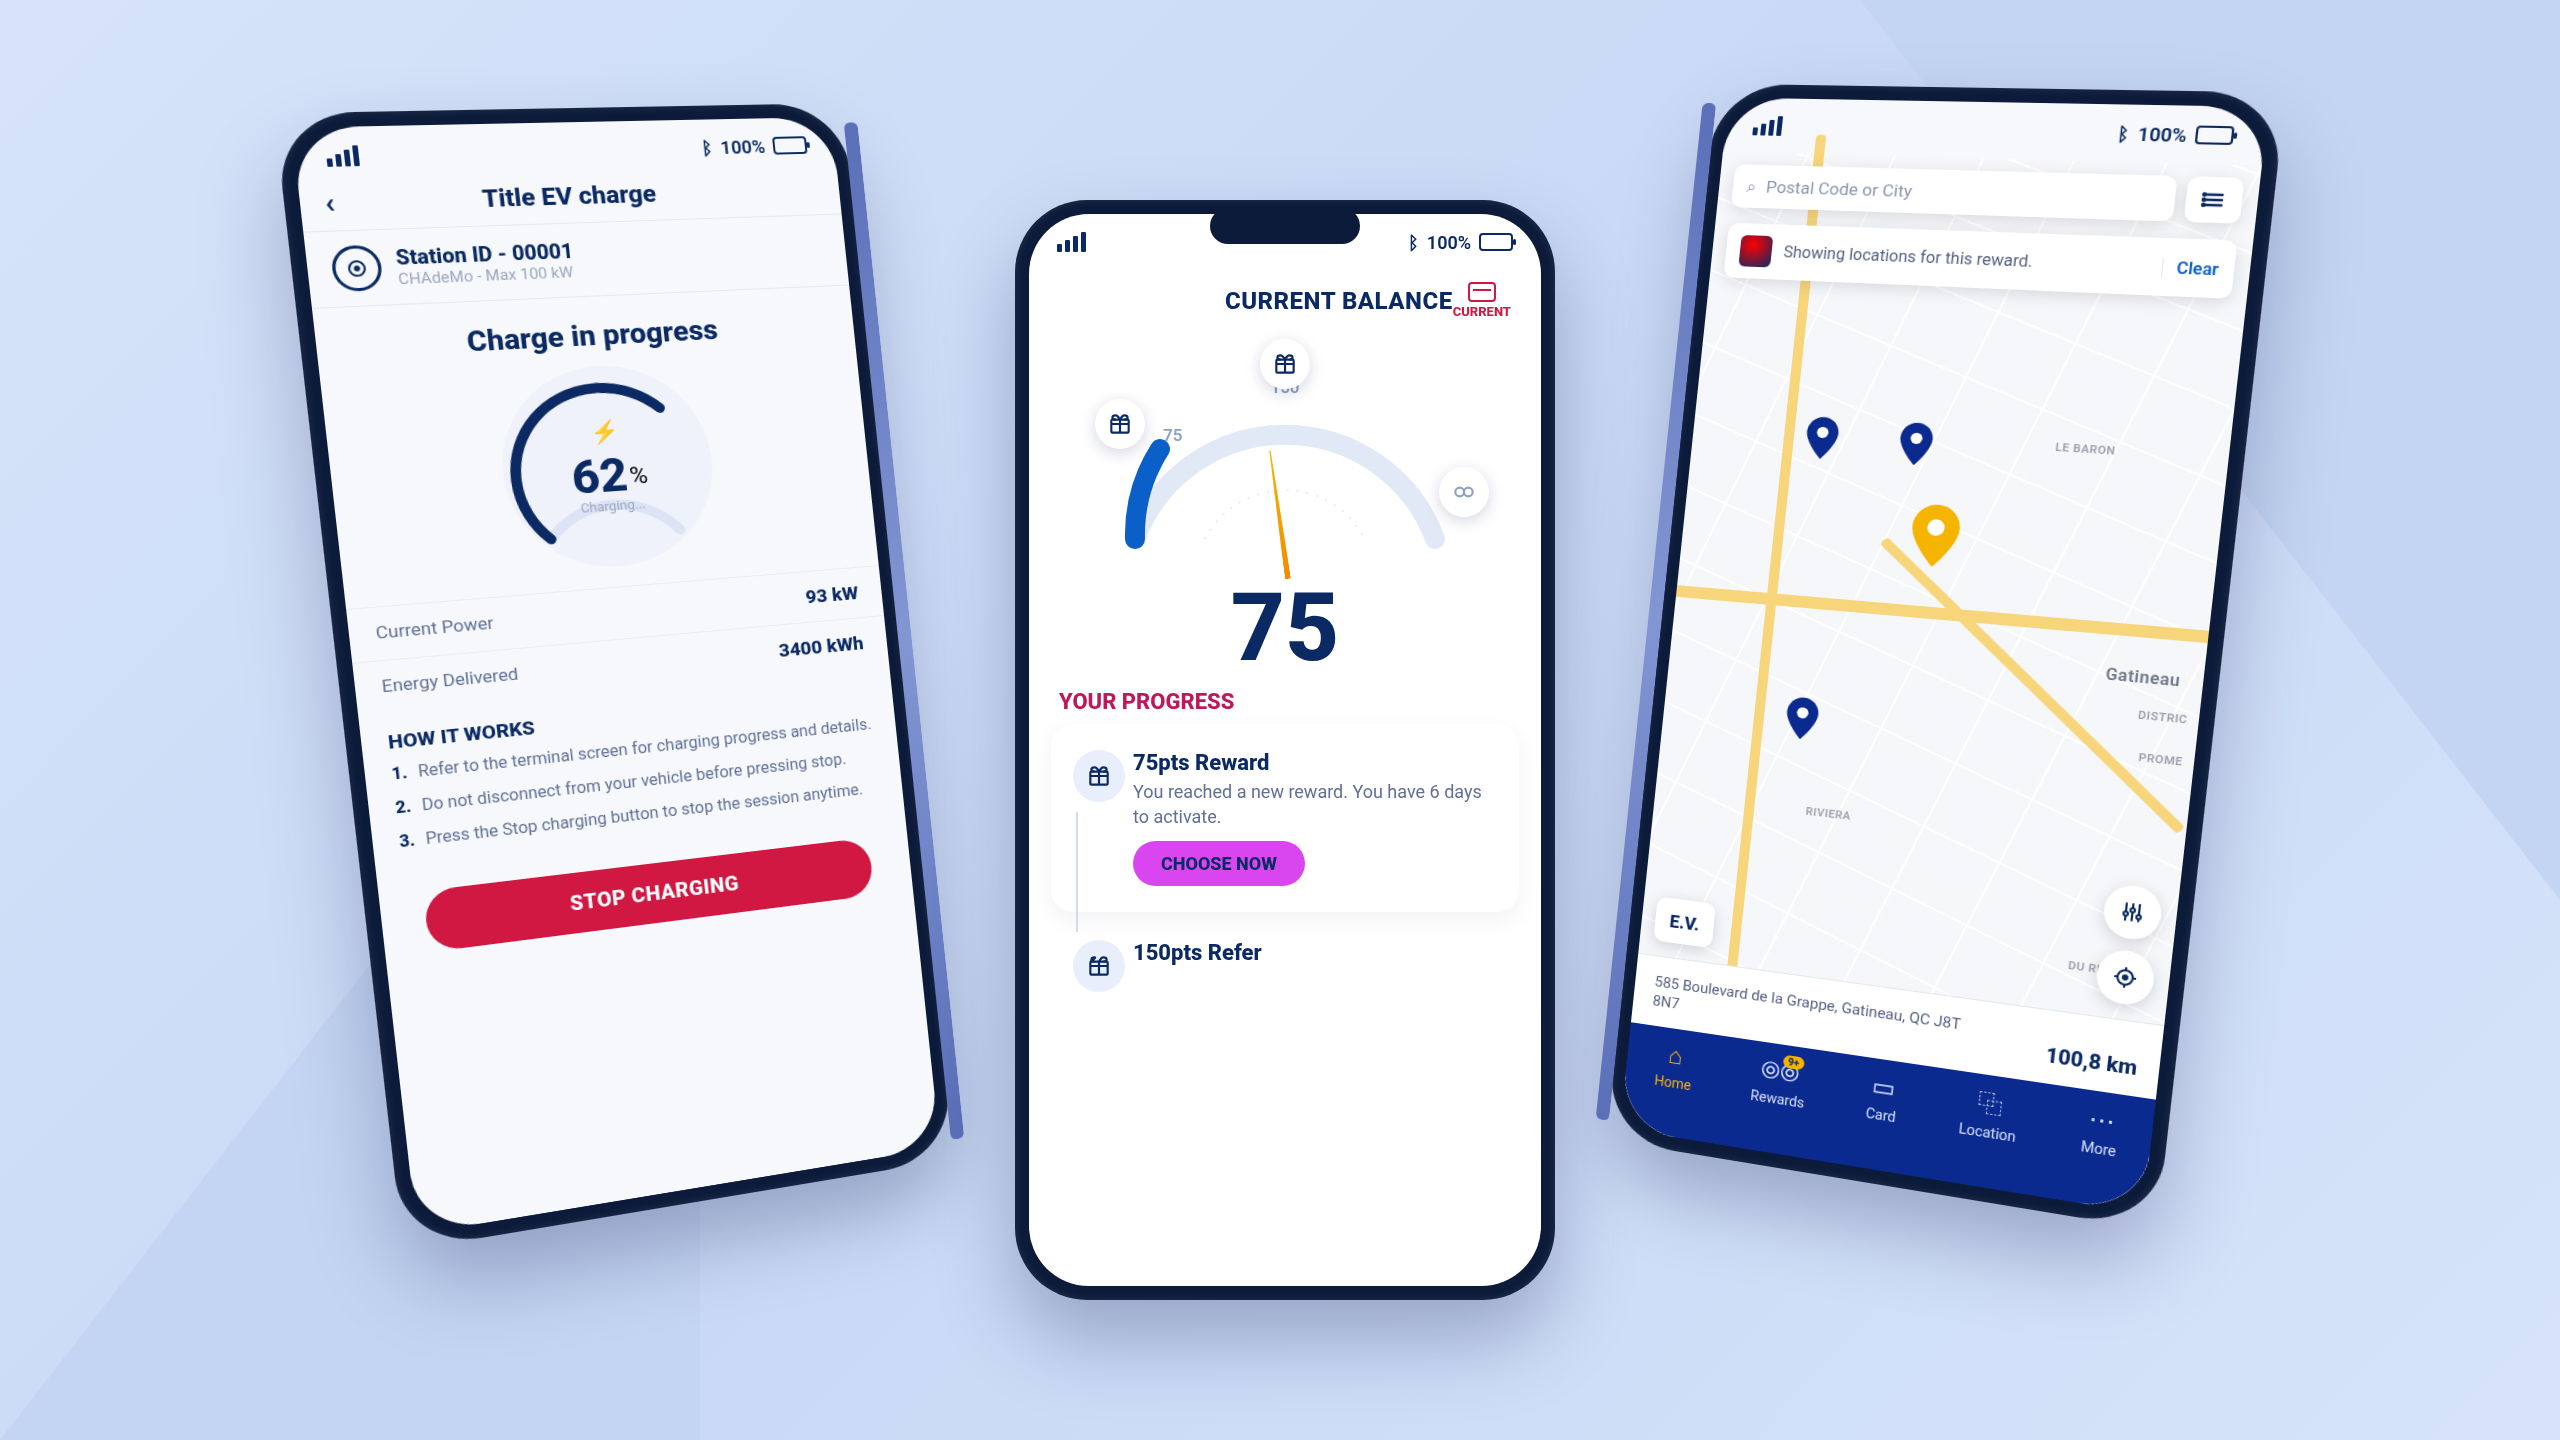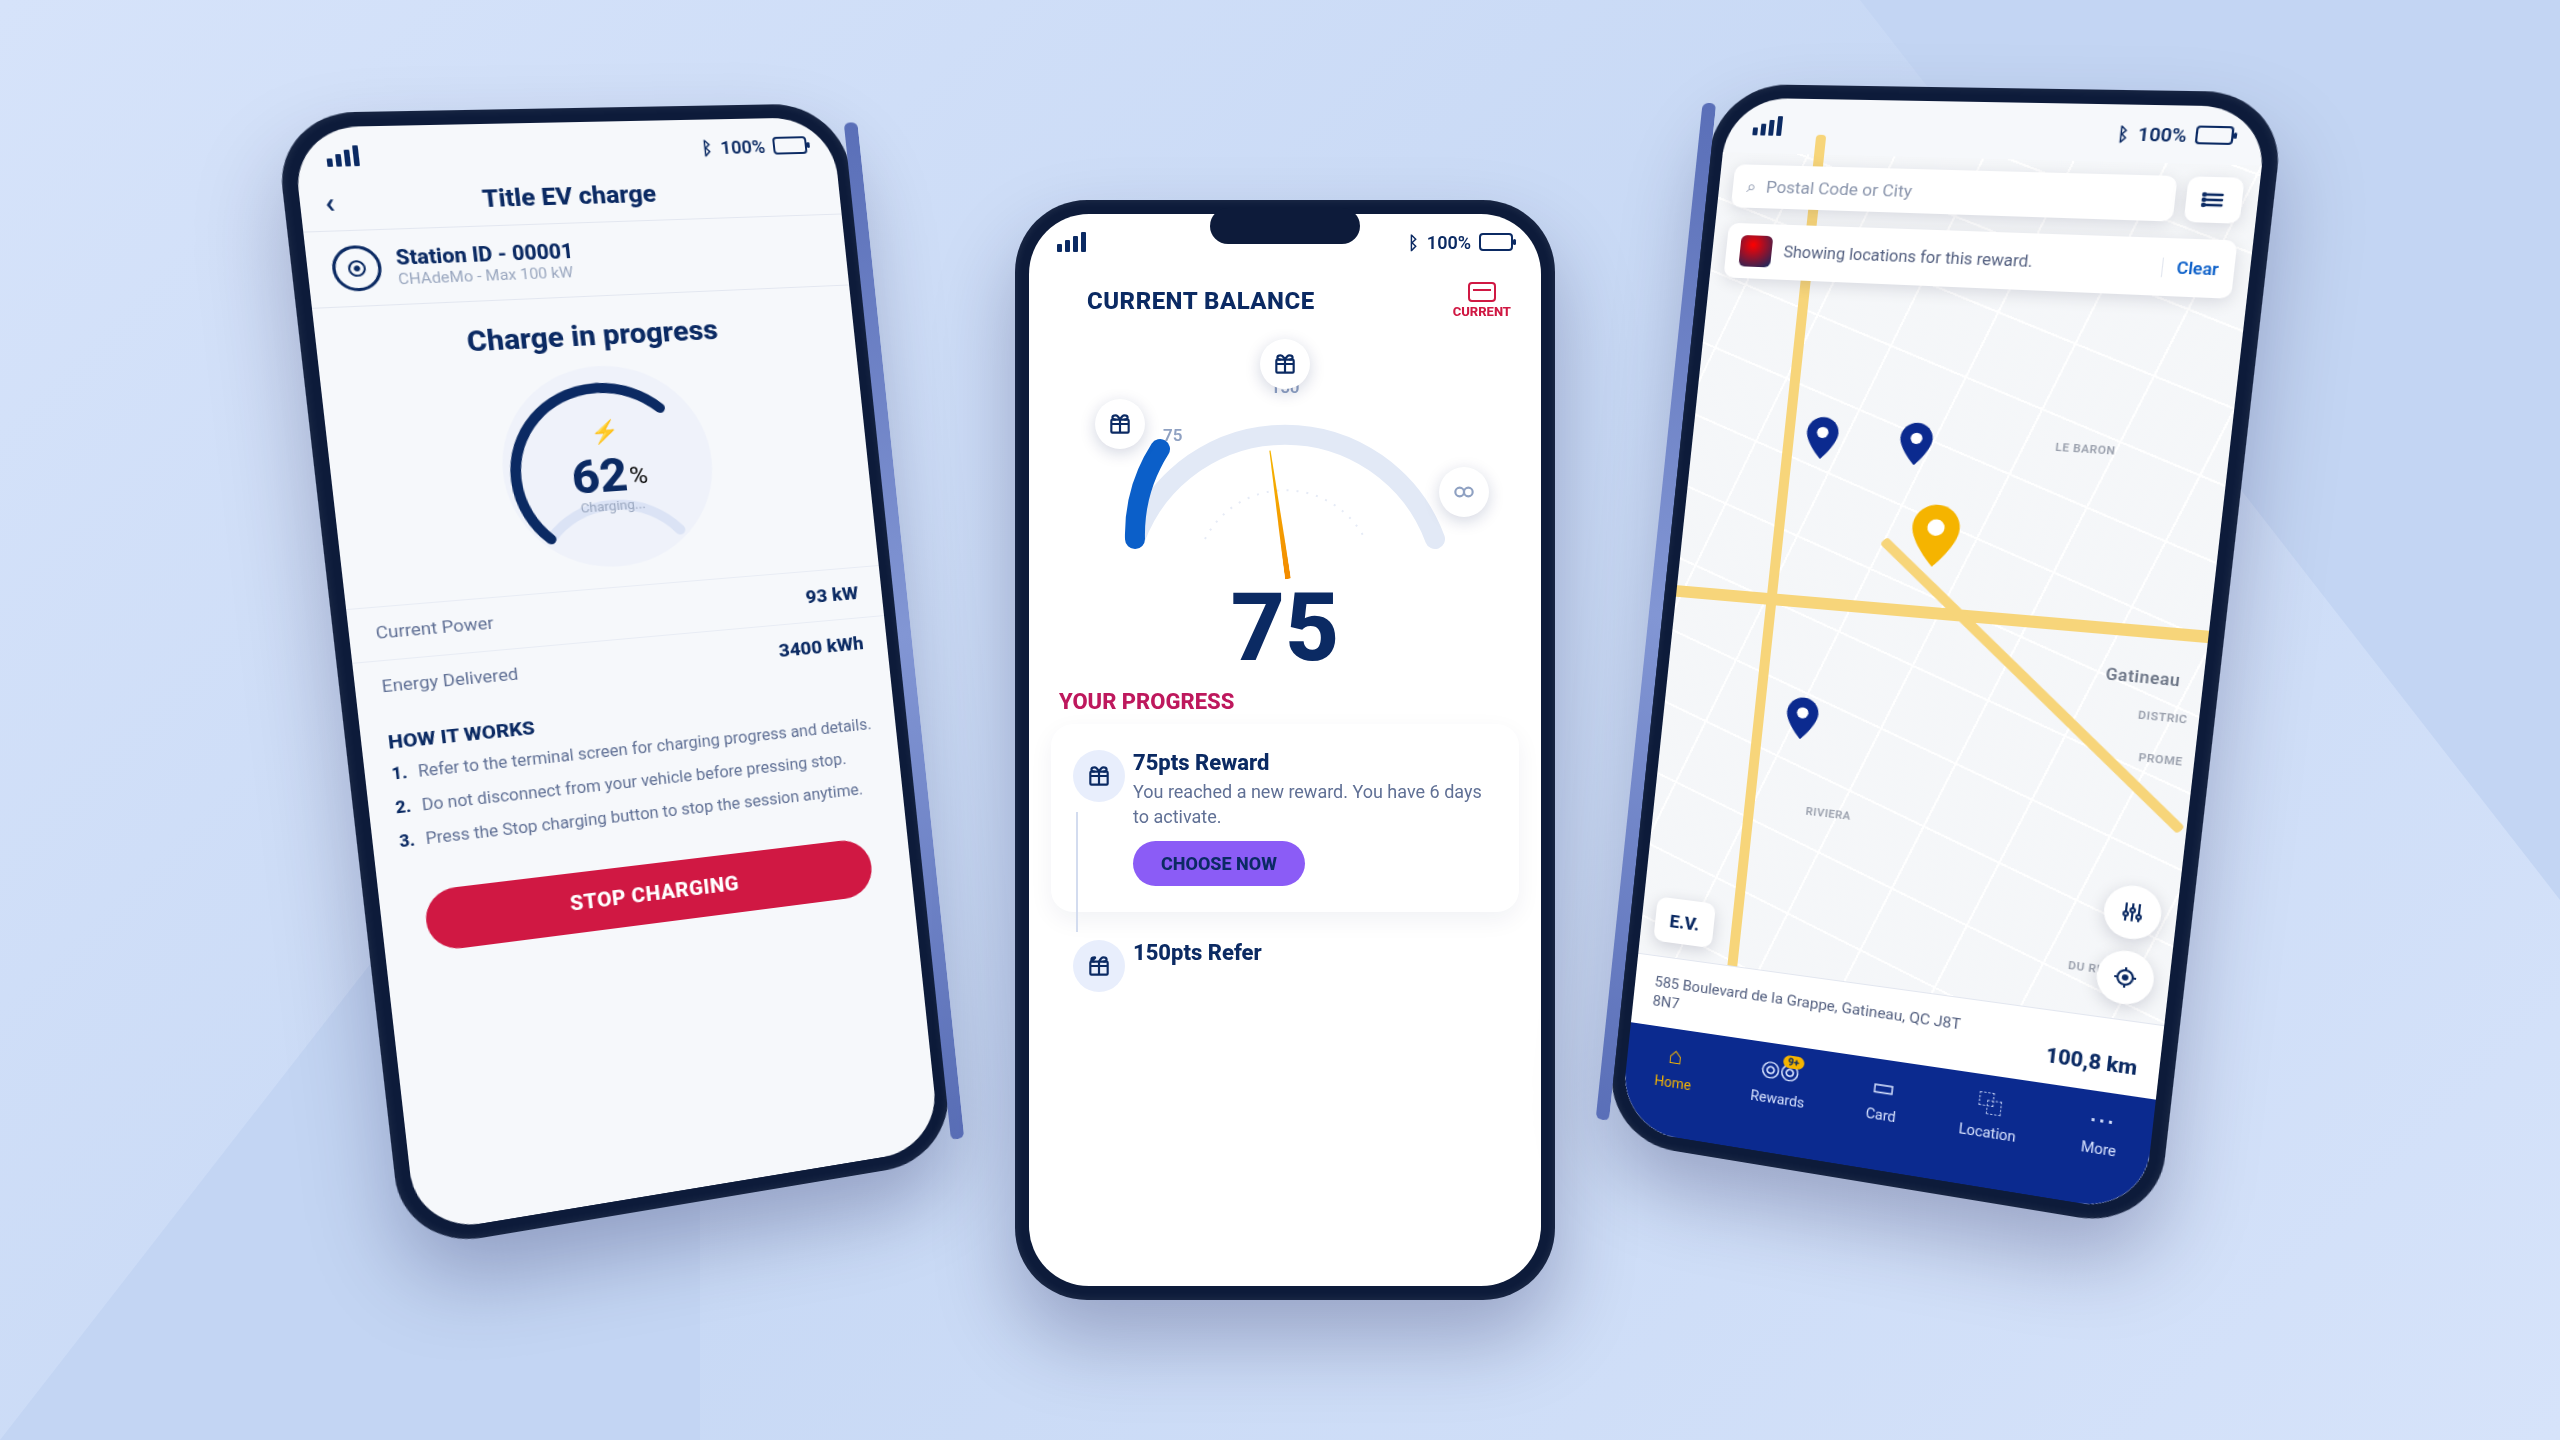--- a/index.html
+++ b/index.html
@@ -96,21 +96,21 @@
 .how-list{ padding:0 24px 20px; color:#607095; font-size:16px; line-height:1.45; }
 .how-list li{ margin-bottom:10px; display:flex; gap:10px;}
 .how-list li span.num{font-weight:800;color:#0b2a63}
 .stop-btn{
   margin:8px 40px 24px; background:#d01843; color:#fff; font-weight:800;
   border-radius:40px; text-align:center; padding:18px 0; font-size:20px; letter-spacing:.5px;
 }
 
 
 .bal-header{ display:flex;align-items:center;justify-content:space-between;padding:12px 30px 0;}
-.bal-title{ flex:1; text-align:left;color:#0b2a63;font-weight:800;font-size:24px;letter-spacing:.5px;}
+.bal-title{ flex:1; text-align:right;color:#0b2a63;font-weight:800;font-size:24px;letter-spacing:.5px;}
 .linked-badge{ display:flex;flex-direction:column;align-items:center;color:#d01843;font-size:13px;font-weight:800;gap:2px;}
 .linked-icon{width:28px;height:20px;border:2px solid #d01843;border-radius:4px;position:relative}
 .linked-icon::after{content:'';position:absolute;top:5px;left:3px;right:3px;height:2px;background:#d01843}
 
 .dial-wrap{ display:flex;justify-content:center;padding:30px 0 8px;position:relative; }
 .dial{ width:400px;height:230px;position:relative; }
 .dial-labels{ position:absolute;inset:0;font-size:17px;color:#8fa1c2;font-weight:600; }
 .dial-labels .l75{position:absolute;top:76px;left:78px}
 .dial-labels .l150{position:absolute;top:28px;left:50%;transform:translateX(-50%)}
 .dial-labels .l300{position:absolute;top:140px;right:12px}
@@ -124,21 +124,21 @@
 .progress-title{ padding:14px 30px 10px;color:#be185d;font-weight:800;font-size:22px;}
 .reward-card{
   margin:0 22px 18px;background:#fff;border-radius:22px;padding:26px 22px;display:flex;gap:8px;
   box-shadow:0 8px 24px rgba(10,30,90,.06);
 }
 .reward-card.plain{background:transparent;box-shadow:none;padding-top:10px}
 .reward-icon{width:52px;height:52px;min-width:52px;background:#e8eefc;border-radius:50%;display:flex;align-items:center;justify-content:center;color:#0b2a63;position:relative;}
 .reward-line{position:absolute;left:47px;top:88px;width:2px;height:120px;background:#d3dcef;z-index:0}
 .reward-body .t{font-weight:800;color:#0b2a63;font-size:22px}
 .reward-body .d{color:#607095;font-size:18px;line-height:1.4;margin:4px 0 12px}
-.choose-btn{background:#8b5cf6;color:#0b2a63;font-weight:800;border-radius:30px;padding:12px 28px;display:inline-block;font-size:18px}
+.choose-btn{background:#d946ef;color:#0b2a63;font-weight:800;border-radius:30px;padding:12px 28px;display:inline-block;font-size:18px}
 
 
 .map{ flex:1;position:relative;background:#eef1f5;
   background-image:
     linear-gradient(0deg,rgba(255,255,255,.4),rgba(255,255,255,.4)),
     repeating-linear-gradient(20deg,#fff 0 2px,transparent 2px 70px),
     repeating-linear-gradient(110deg,#fff 0 2px,transparent 2px 80px);
 }
 .road-h, .road-v, .road-d{position:absolute;background:#f7d57a;border-radius:4px}
 .road-h1{top:44%;left:-2%;right:-2%;height:12px}

